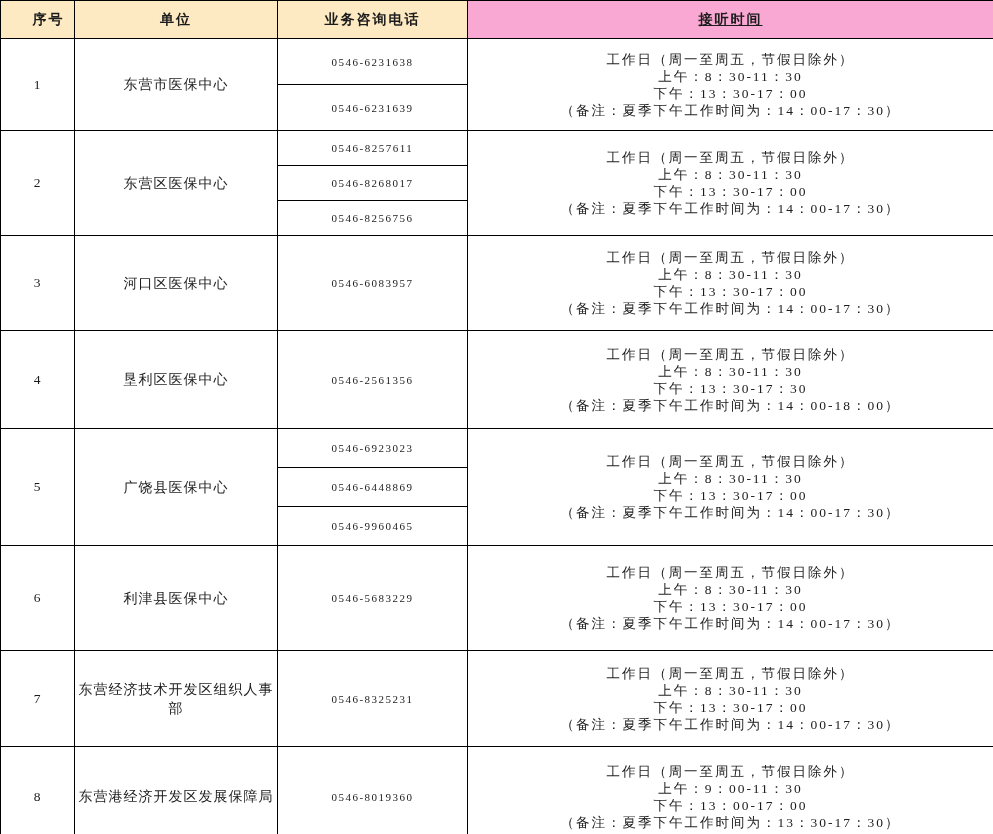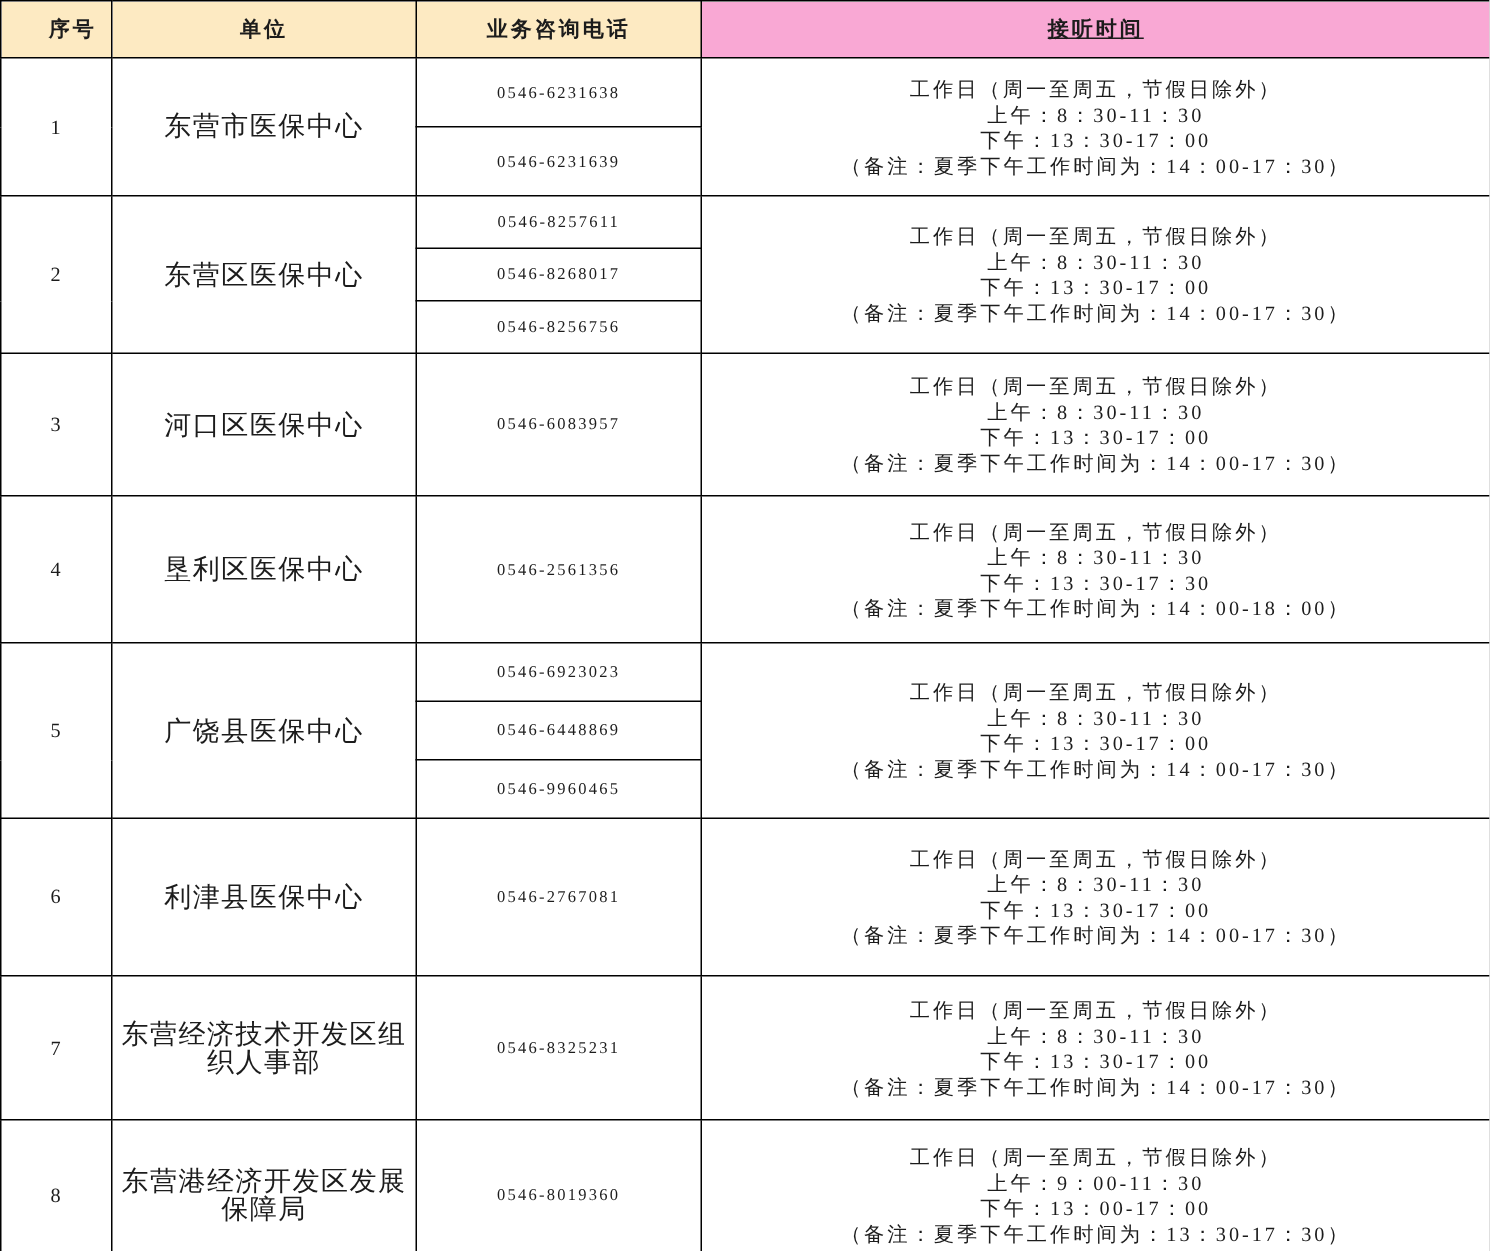--- a/index.html
+++ b/index.html
@@ -32,21 +32,21 @@
     font-family: "Liberation Sans", "DejaVu Sans", sans-serif;
     font-weight: bold;
     font-size: 14px;
     letter-spacing: 2px;
   }
   td.idx {
     font-size: 13.5px;
     letter-spacing: 1px;
   }
   td.unit {
-    font-size: 18px;
+    font-size: 14px;
     letter-spacing: 1px;
     line-height: 19px;
     padding: 0 1px;
   }
   td.phone {
     font-size: 11px;
     letter-spacing: 1.5px;
     white-space: nowrap;
   }
   td.hours {
@@ -145,21 +145,21 @@
         </tr>
         <tr style="height: 39px;">
           <td class="phone">0546-6448869</td>
         </tr>
         <tr style="height: 39px;">
           <td class="phone">0546-9960465</td>
         </tr>
         <tr style="height: 105px;">
           <td class="idx" rowspan="1">6</td>
           <td class="unit" rowspan="1">利津县医保中心</td>
-          <td class="phone">0546-2767081</td>
+          <td class="phone">0546-5683229</td>
           <td class="hours" rowspan="1">
             <div class="hline">工作日（周一至周五，节假日除外）</div>
             <div class="hline">上午：8：30-11：30</div>
             <div class="hline">下午：13：30-17：00</div>
             <div class="hline">（备注：夏季下午工作时间为：14：00-17：30）</div>
           </td>
         </tr>
         <tr style="height: 96px;">
           <td class="idx" rowspan="1">7</td>
           <td class="unit" rowspan="1">东营经济技术开发区组织人事部</td>

